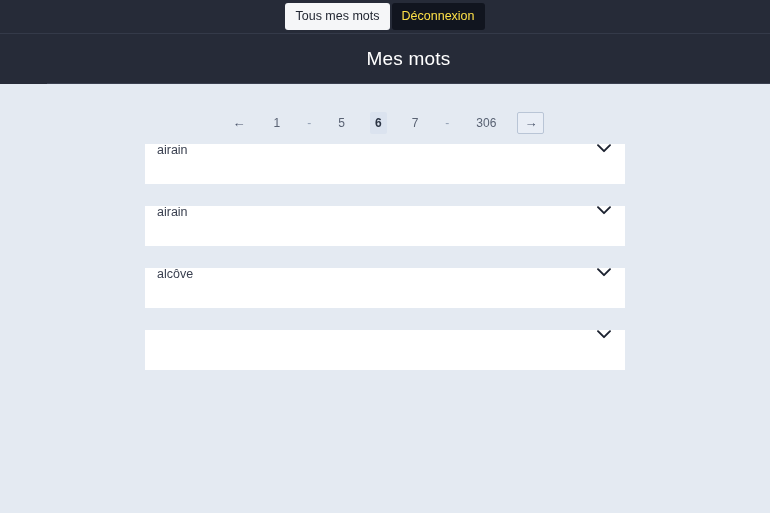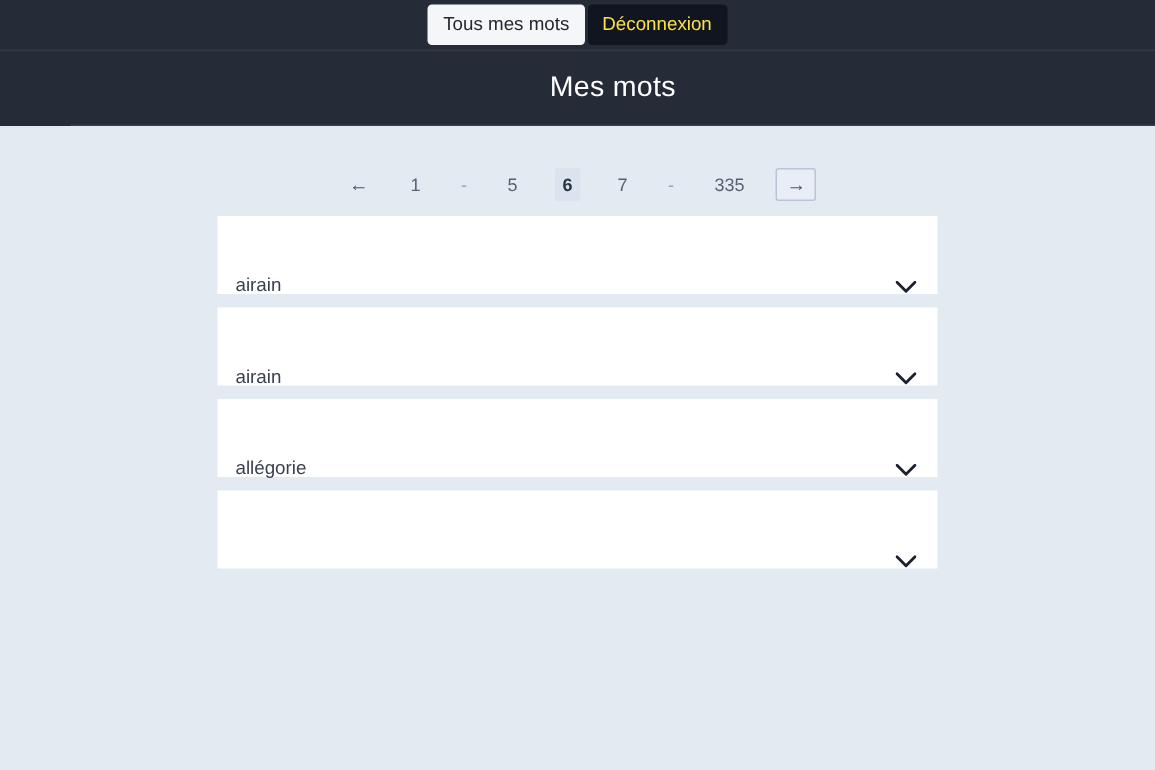--- a/index.html
+++ b/index.html
@@ -132,24 +132,24 @@
     border: 1px solid #b9c5d6;
   }
 
   
   .word-list {
     padding: 0 145px;
     box-sizing: border-box;
   }
   .word-row {
     background: #ffffff;
-    height: 52px;
-    margin-bottom: 9px;
-    display: flex;
-    align-items: flex-end;
+    height: 40px;
+    margin-bottom: 22px;
+    display: flex;
+    align-items: flex-start;
     justify-content: space-between;
     padding: 0 14px 0 12px;
     box-sizing: border-box;
     cursor: pointer;
   }
   .word-label {
     font-size: 12.5px;
     color: #3a4050;
     line-height: 1;
   }
@@ -178,21 +178,21 @@
   <div class="content">
 
     <div class="pagination">
       <button class="pg-arrow">←</button>
       <span class="pg">1</span>
       <span class="pg dash">-</span>
       <span class="pg">5</span>
       <span class="pg current">6</span>
       <span class="pg">7</span>
       <span class="pg dash">-</span>
-      <span class="pg">335</span>
+      <span class="pg">306</span>
       <button class="pg-arrow boxed">→</button>
     </div>
 
     <div class="word-list">
 
       <div class="word-row">
         <span class="word-label">airain</span>
         <span class="chev">
           <svg viewBox="0 0 14 9" width="14" height="9">
               <path d="M1 1.2 L7 7.2 L13 1.2" fill="none" stroke="#1c2230" stroke-width="1.9" stroke-linecap="round" stroke-linejoin="round"></path>
@@ -202,31 +202,31 @@
 
       <div class="word-row">
         <span class="word-label">airain</span>
         <span class="chev">
           <svg viewBox="0 0 14 9" width="14" height="9">
               <path d="M1 1.2 L7 7.2 L13 1.2" fill="none" stroke="#1c2230" stroke-width="1.9" stroke-linecap="round" stroke-linejoin="round"></path>
             </svg>
         </span>
       </div>
 
-
-
-
-      <div class="word-row">
-        <span class="word-label">allégorie</span>
-        <span class="chev">
-          <svg viewBox="0 0 14 9" width="14" height="9">
-              <path d="M1 1.2 L7 7.2 L13 1.2" fill="none" stroke="#1c2230" stroke-width="1.9" stroke-linecap="round" stroke-linejoin="round"></path>
-            </svg>
-        </span>
-      </div>
+      <div class="word-row">
+        <span class="word-label">alcôve</span>
+        <span class="chev">
+          <svg viewBox="0 0 14 9" width="14" height="9">
+              <path d="M1 1.2 L7 7.2 L13 1.2" fill="none" stroke="#1c2230" stroke-width="1.9" stroke-linecap="round" stroke-linejoin="round"></path>
+            </svg>
+        </span>
+      </div>
+
+
+
 
 
       <div class="word-row">
         <span class="word-label"></span>
         <span class="chev">
           <svg viewBox="0 0 14 9" width="14" height="9">
               <path d="M1 1.2 L7 7.2 L13 1.2" fill="none" stroke="#1c2230" stroke-width="1.9" stroke-linecap="round" stroke-linejoin="round"></path>
             </svg>
         </span>
       </div>

